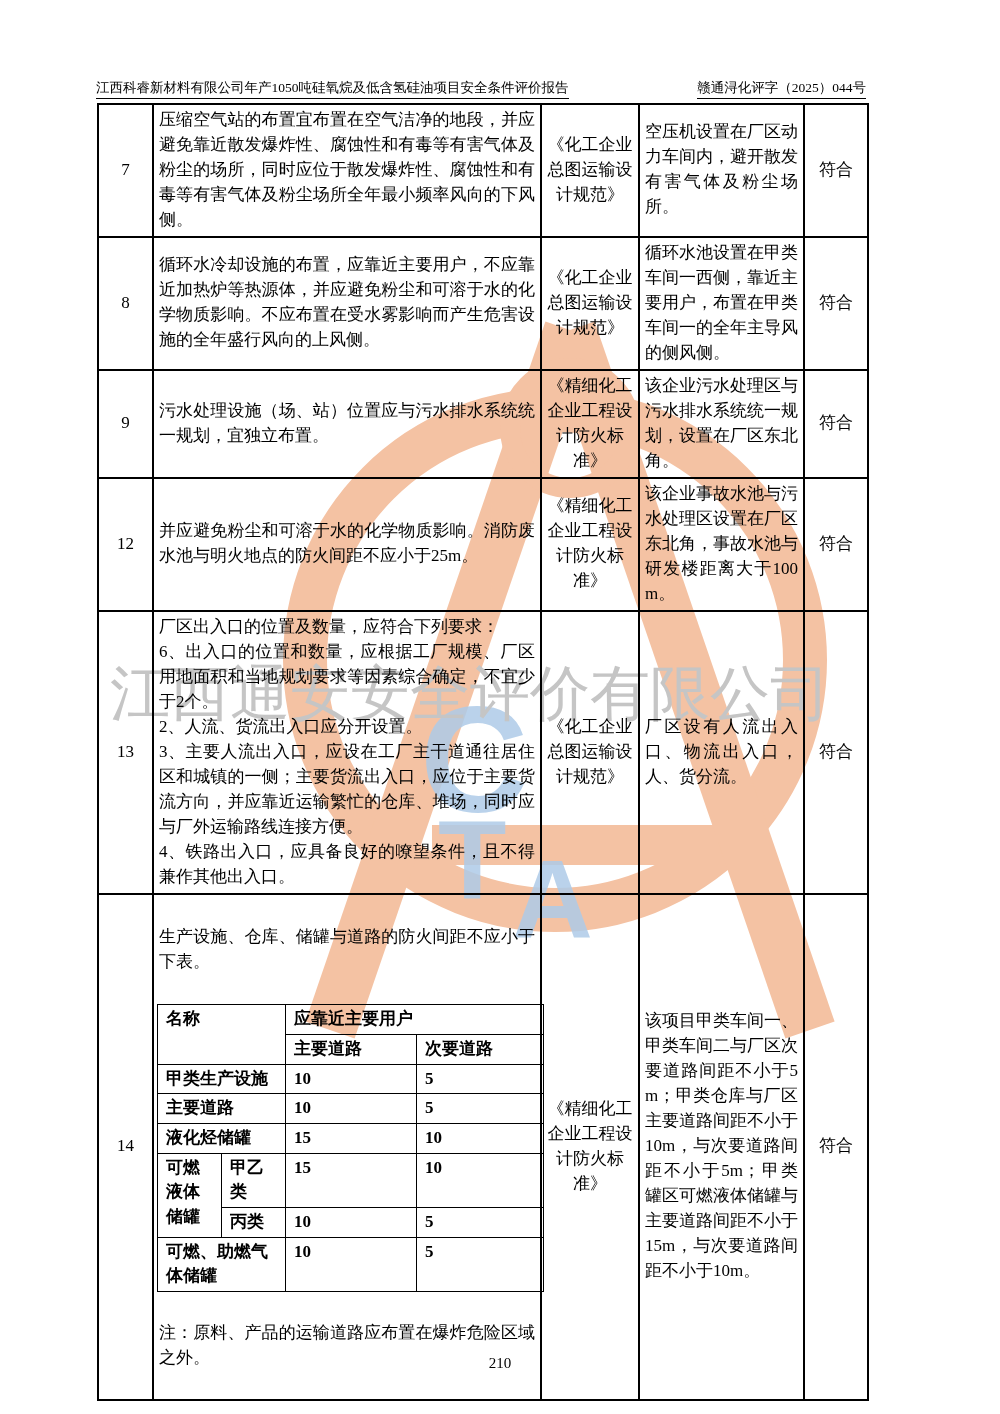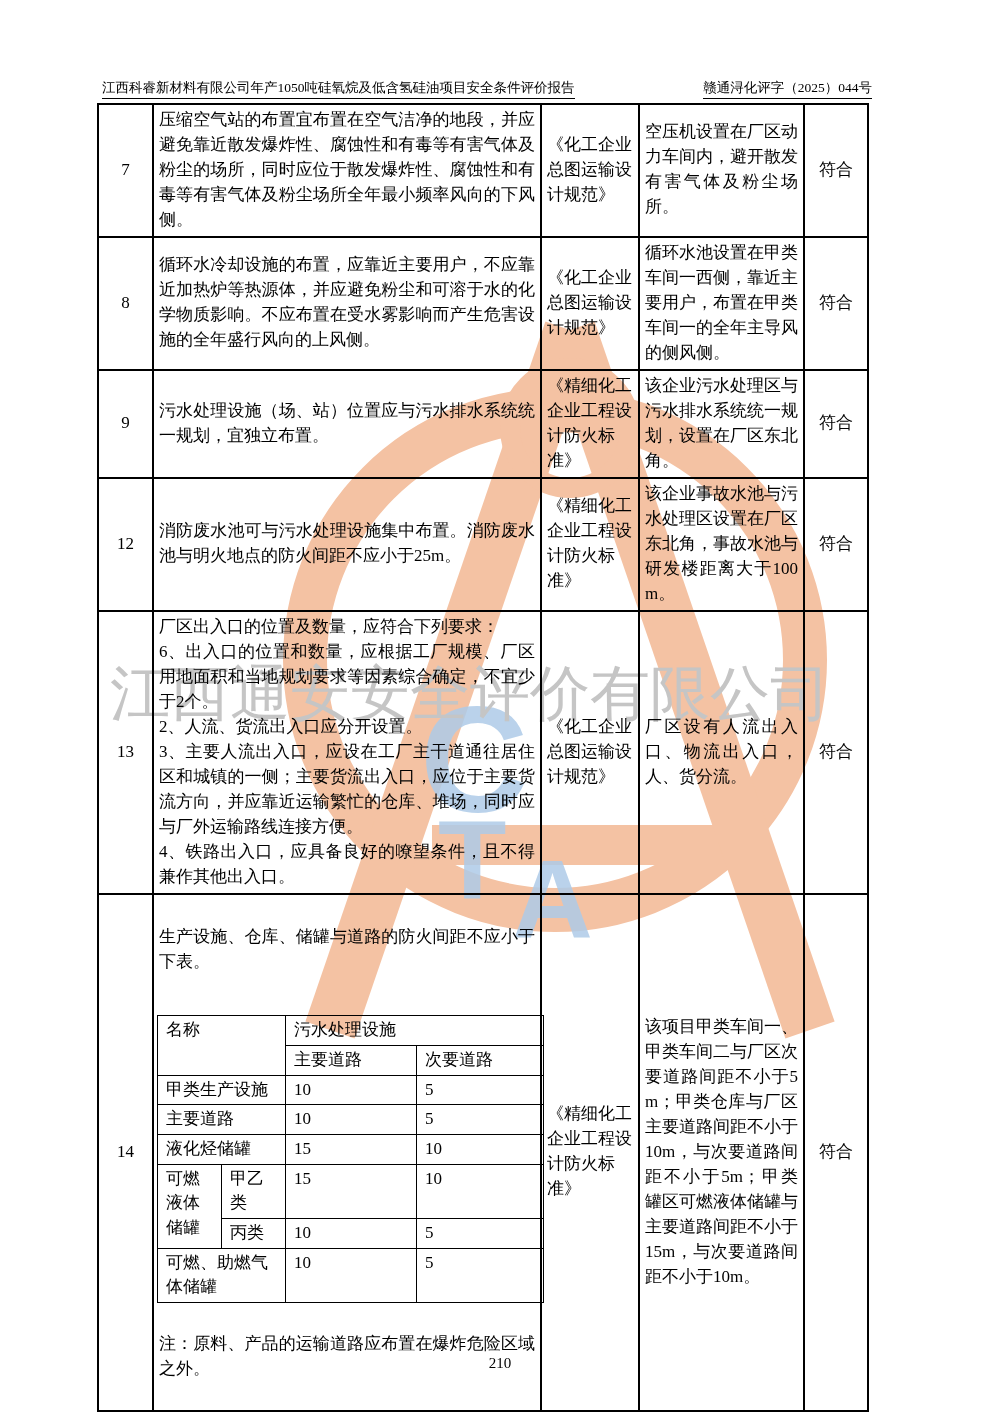--- a/index.html
+++ b/index.html
@@ -9,45 +9,45 @@
   
   .watermark{position:absolute;inset:0;z-index:0;pointer-events:none;}
   .wm-svg text.company{font-family:"Liberation Sans","DejaVu Sans",sans-serif;
        font-weight:500;letter-spacing:0px;}
   .wm-svg text.blue-letter{font-family:"Liberation Sans","DejaVu Sans",sans-serif;
        font-weight:bold;}
 
   
   .content{position:absolute;inset:0;z-index:1;}
 
-  .page-header{position:absolute;top:80px;left:102px;width:770px;
+  .page-header{position:absolute;top:80px;left:96px;width:770px;
        display:flex;justify-content:space-between;align-items:flex-end;
        font-size:13.5px;line-height:1.2;}
   .page-header span{border-bottom:1.5px solid #000;padding-bottom:2px;}
 
   table.doc-table{position:absolute;top:103px;left:97px;width:770px;
        border-collapse:collapse;table-layout:fixed;}
   table.doc-table > tbody > tr > td{
        border:2px solid #000;padding:3px 5px;font-size:17px;line-height:1.47;
        vertical-align:middle;word-break:break-all;background:transparent;}
   col.c-no{width:55px;} col.c-req{width:388px;} col.c-std{width:98px;}
   col.c-eval{width:165px;} col.c-res{width:64px;}
 
   tr.r7{height:129px;} tr.r8{height:126px;} tr.r9{height:102px;}
   tr.r12{height:128px;} tr.r13{height:280px;} tr.r14{height:417px;}
 
   td.no-cell{text-align:center;}
   td.req-cell{text-align:justify;white-space:pre-line;padding:3px 7px;}
-  td.std-cell{text-align:left;padding:3px 7px;}
+  td.std-cell{text-align:center;padding:3px 7px;}
   td.eval-cell{text-align:justify;padding:3px 7px;}
   td.res-cell{text-align:center;}
 
   
   table.inner{border-collapse:collapse;table-layout:fixed;width:386px;
-       margin:16px 0 4px -2px;}
+       margin:5px 0 4px -2px;font-weight:bold;}
   table.inner td{border:1.5px solid #000;padding:2px 8px;font-size:17px;
        line-height:1.45;vertical-align:top;text-align:left;white-space:normal;
        word-break:break-all;}
   col.ic-g{width:64px;} col.ic-s{width:64px;} col.ic-m{width:131px;} col.ic-n{width:127px;}
   .intro-line,.note-line{text-align:justify;}
   .intro-line{margin-top:2px;}
 
   .page-number{position:absolute;top:1355px;left:0;width:1000px;
        text-align:center;font-size:15px;}
 </style>
@@ -111,21 +111,21 @@
       <tr class="r9">
         <td class="no-cell">9</td>
         <td class="req-cell">污水处理设施（场、站）位置应与污水排水系统统一规划，宜独立布置。</td>
         <td class="std-cell">《精细化工企业工程设计防火标准》</td>
         <td class="eval-cell">该企业污水处理区与污水排水系统统一规划，设置在厂区东北角。</td>
         <td class="res-cell">符合</td>
       </tr>
 
       <tr class="r12">
         <td class="no-cell">12</td>
-        <td class="req-cell">消防废水池可与污水处理设施集中布置。消防废水池与明火地点的防火间距不应小于25m。</td>
+        <td class="req-cell">并应避免粉尘和可溶于水的化学物质影响。消防废水池与明火地点的防火间距不应小于25m。</td>
         <td class="std-cell">《精细化工企业工程设计防火标准》</td>
         <td class="eval-cell">该企业事故水池与污水处理区设置在厂区东北角，事故水池与研发楼距离大于100m。</td>
         <td class="res-cell">符合</td>
       </tr>
 
       <tr class="r13">
         <td class="no-cell">13</td>
         <td class="req-cell">厂区出入口的位置及数量，应符合下列要求：
 6、出入口的位置和数量，应根据工厂规模、厂区用地面积和当地规划要求等因素综合确定，不宜少于2个。
 2、人流、货流出入口应分开设置。
@@ -140,21 +140,21 @@
         <td class="no-cell">14</td>
         <td class="req-cell">
           <div class="intro-line">生产设施、仓库、储罐与道路的防火间距不应小于下表。</div>
           <table class="inner">
             <colgroup>
               <col class="ic-g"><col class="ic-s"><col class="ic-m"><col class="ic-n">
             </colgroup>
             <tbody>
               <tr>
                 <td colspan="2" rowspan="2">名称</td>
-                <td colspan="2">污水处理设施</td>
+                <td colspan="2">应靠近主要用户</td>
               </tr>
               <tr>
                 <td>主要道路</td>
                 <td>次要道路</td>
               </tr>
               <tr>
                 <td colspan="2">甲类生产设施</td>
                 <td>10</td>
                 <td>5</td>
               </tr>

